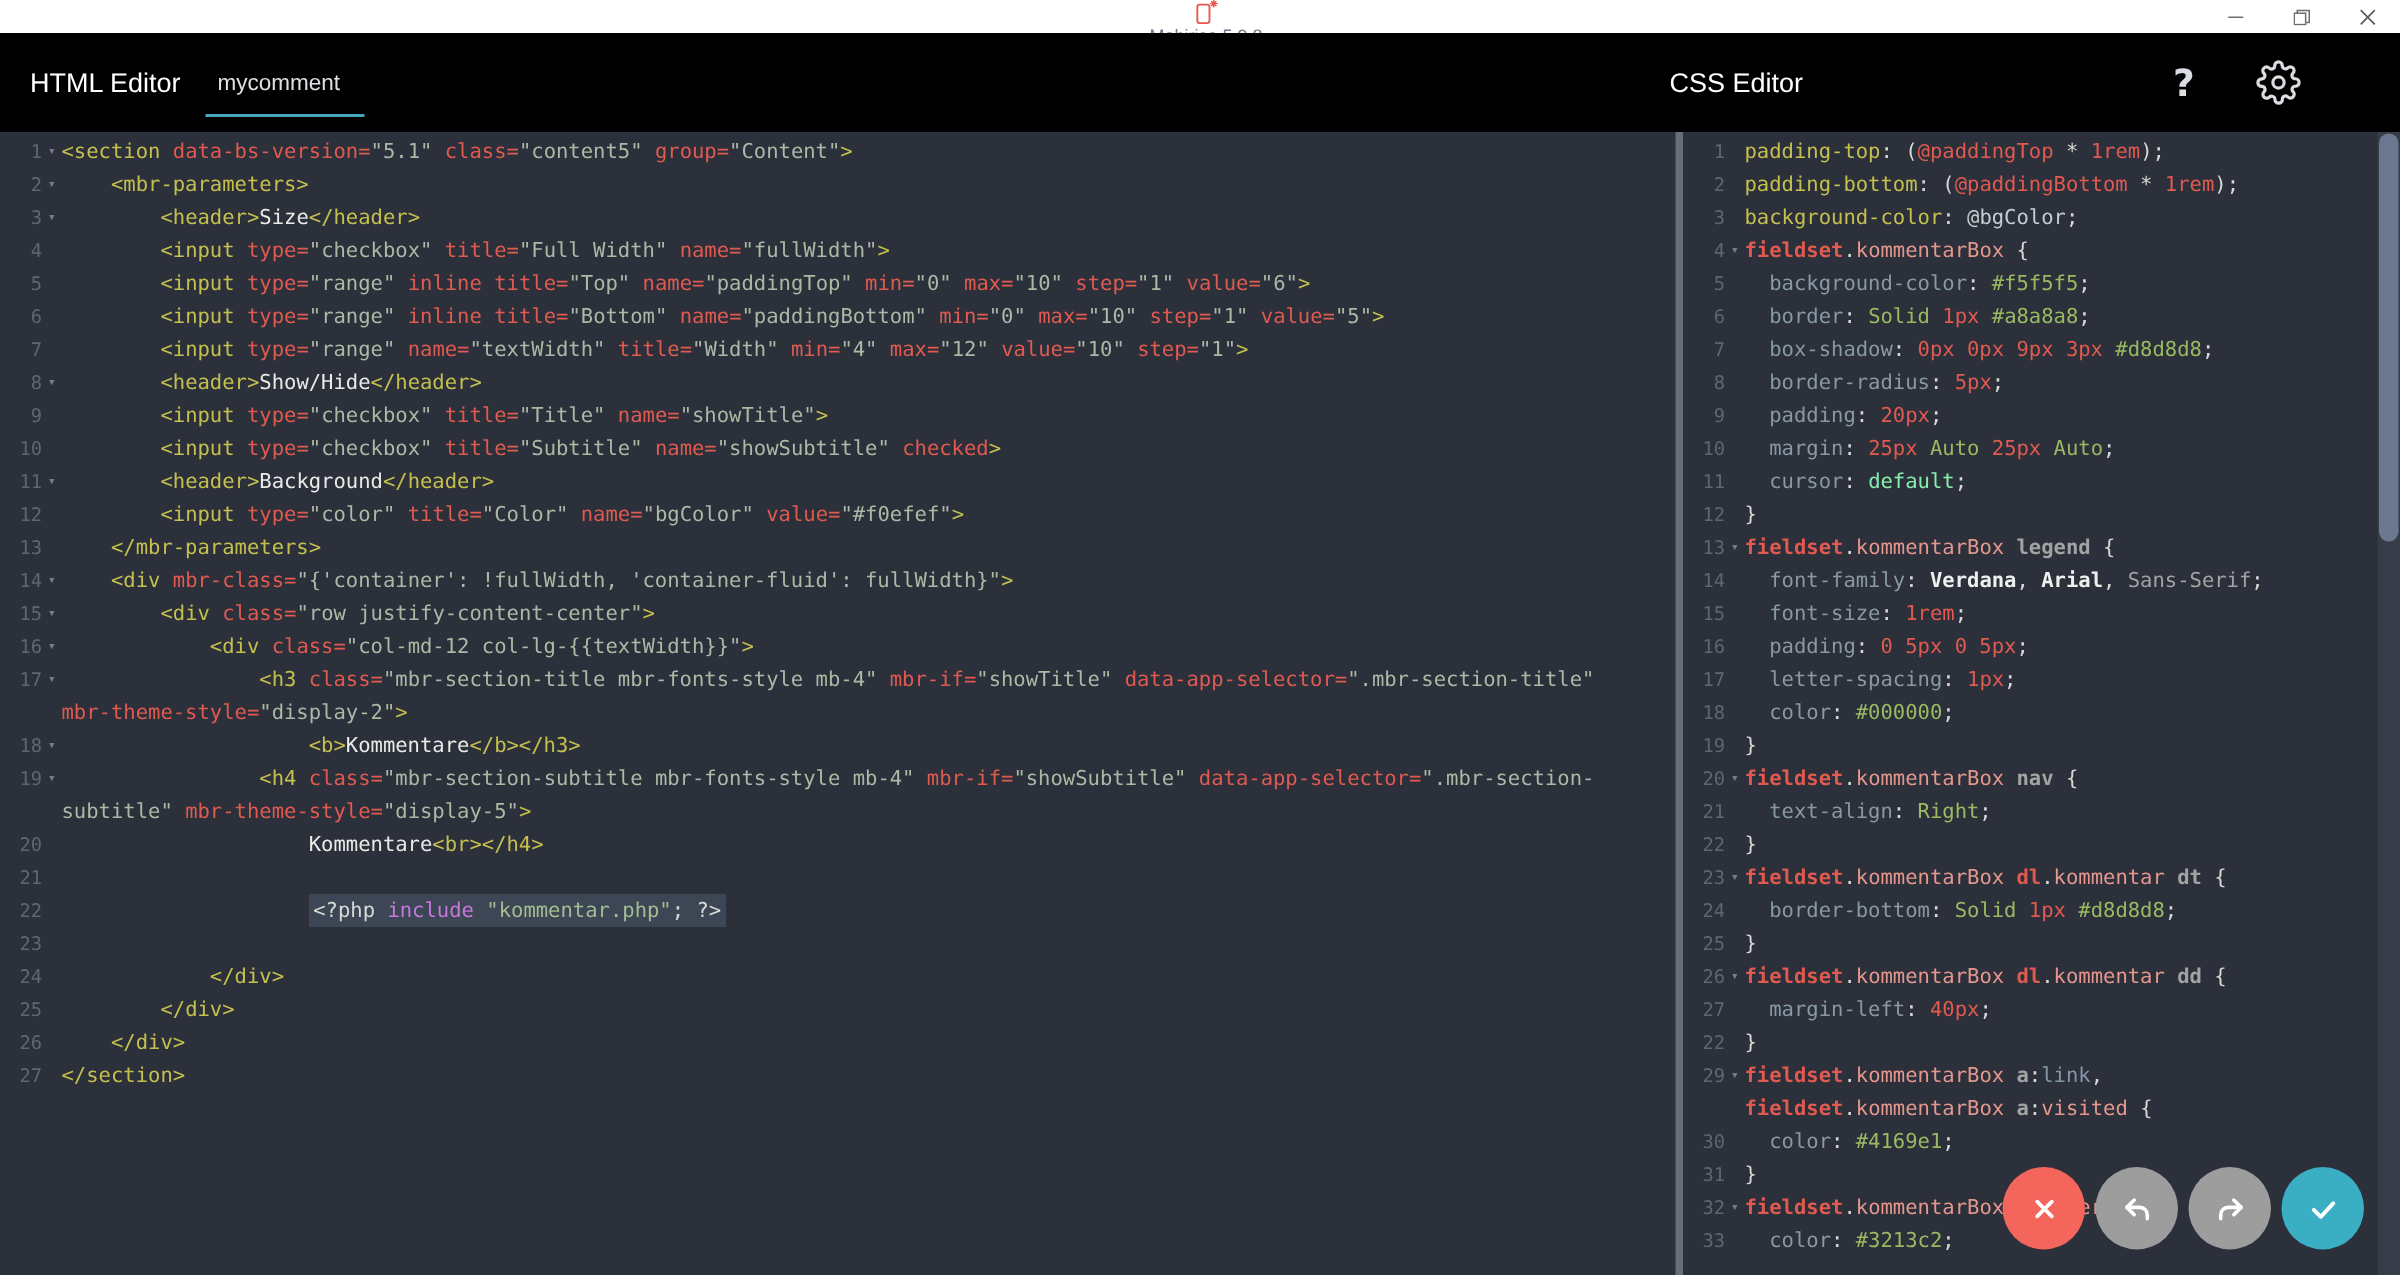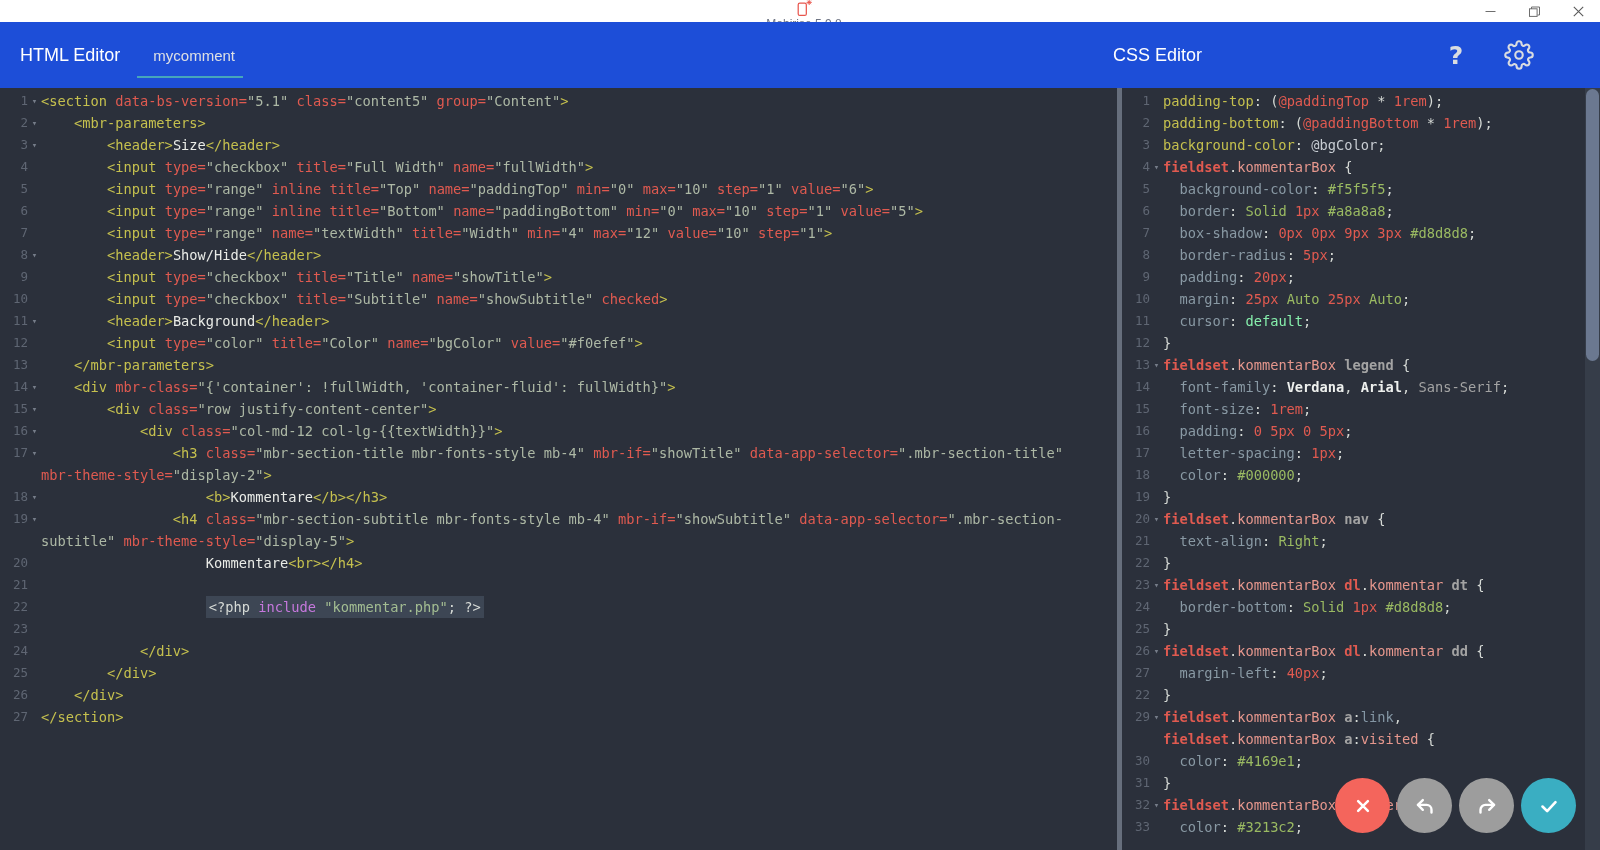--- a/index.html
+++ b/index.html
@@ -8,26 +8,26 @@
     background:#2b303b;font-family:"Liberation Sans",sans-serif;
     -webkit-font-smoothing:antialiased;
   }
   
   .titlebar{height:22px;background:#ffffff;position:relative;display:flex;align-items:center;flex-direction:column;}
   .app-icon{margin-left:8px;display:flex;align-items:center;}
   .app-title{margin-left:8px;font-size:12px;color:#6f7584;}
   .winbtns{position:absolute;right:0;top:0;height:22px;display:flex;}
   .winbtn{width:44px;height:22px;display:flex;align-items:center;justify-content:center;cursor:default;}
   
-  .header{height:66px;background:#1d4ed8;position:relative;}
+  .header{height:66px;background:#000000;position:relative;}
   .h-title{position:absolute;top:0;line-height:66px;font-size:18px;color:#ffffff;}
   .h-title.left{left:20px;}
   .h-title.right{left:1113px;}
   .tab{position:absolute;left:137px;top:13px;height:41px;min-width:90px;padding:0 8px;
-       display:flex;align-items:center;justify-content:flex-end;
+       display:flex;align-items:center;justify-content:flex-start;
        border-bottom:2px solid #46a6bb;color:#dde0e4;font-size:15px;cursor:pointer;}
   .hicon{position:absolute;top:0;height:66px;display:flex;align-items:center;justify-content:center;color:#d9dce0;cursor:pointer;}
   .hicon.help{left:1440px;width:32px;font-size:25px;font-weight:bold;font-family:"DejaVu Sans",sans-serif;}
   .hicon.gear{left:1502px;width:34px;}
   
   .editors{position:absolute;top:88px;left:0;right:0;bottom:0;display:flex;}
   .pane{position:relative;overflow:hidden;}
   .pane-html{width:1117px;}
   .divider{width:5px;background:#666e7c;}
   .pane-css{flex:1;}

